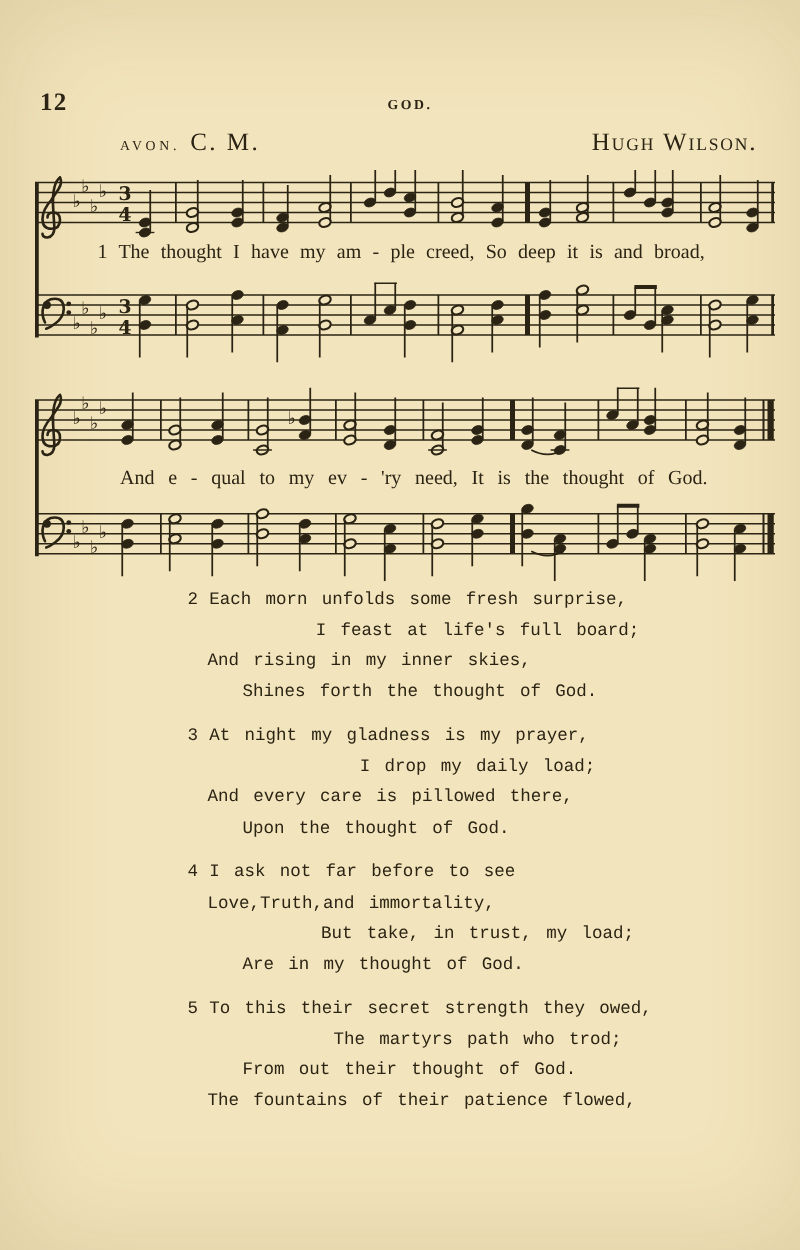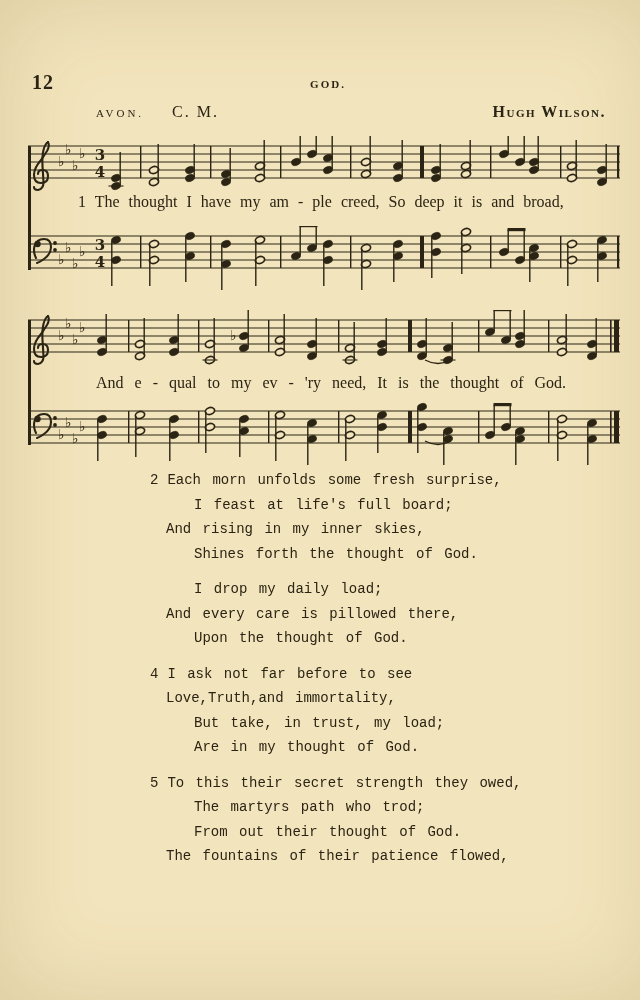--- a/index.html
+++ b/index.html
@@ -6,35 +6,35 @@
   body{background:#e8dab0;}
   .page{position:relative;width:640px;height:1000px;background:#f2e4bc;overflow:hidden;
         font-family:"Liberation Serif",serif;color:#2b2414;
         box-shadow:inset 0 0 90px rgba(120,95,40,.18);padding-left:16px;}
   .page-number{position:absolute;left:32px;top:71px;font-size:20px;font-weight:bold;letter-spacing:1px;}
   .running-head{position:absolute;left:0;top:78px;width:100%;text-align:center;
                 font-size:11px;font-weight:bold;letter-spacing:2px;}
   .title-row{position:absolute;top:103px;left:68px;right:50px;display:flex;
              justify-content:space-between;align-items:baseline;}
   .hymn-title{font-size:11px;letter-spacing:3px;margin-left:28px;}
-  .hymn-meter{font-size:16px;letter-spacing:2px;margin-left:24px;}
-  .composer{font-variant:small-caps;font-size:16px;letter-spacing:1.5px;font-weight:bold;}
+  .hymn-meter{font-size:20px;letter-spacing:2px;margin-left:4px;}
+  .composer{font-variant:small-caps;font-size:20px;letter-spacing:1.5px;}
   .staff{position:absolute;left:28px;width:592px;height:64px;}
   #staff-0-0{top:136px;} #staff-0-1{top:226px;}
   #staff-1-0{top:310px;} #staff-1-1{top:401px;}
   .sysrule{position:absolute;left:28px;width:3px;background:#2b2414;}
   #sysrule-0{top:146px;height:124px;} #sysrule-1{top:320px;height:125px;}
   .lyric{position:absolute;font-size:16px;white-space:nowrap;color:#2b2414;}
   #lyric-0{top:193px;left:78px;word-spacing:5px;}
   #lyric-1{top:374px;left:96px;word-spacing:7px;}
   .verses{position:absolute;top:468px;left:150px;width:420px;
           font-size:14px;line-height:24.5px;word-spacing:3px;font-family:Liberation Mono, monospace;}
   .verse{margin-bottom:11px;}
   .vline{white-space:nowrap;}
-  .ind0{padding-left:0;} .ind1{padding-left:44px;} .ind2{padding-left:16px;} .ind3{padding-left:44px;}
+  .ind0{padding-left:0;} .ind1{padding-left:44px;text-align:center;} .ind2{padding-left:16px;} .ind3{padding-left:44px;}
   .vnum{margin-right:9px;}
 </style>
 </head>
 <body>
 
 <div class="page">
   <div class="page-number">12</div>
   <div class="running-head">GOD.</div>
 
   <div class="title-row">
@@ -354,20 +354,21 @@
       </svg></div>
 
   <div class="verses">
       <div class="verse">
         <div class="vline ind0"><span class="vnum">2</span>Each morn unfolds some fresh surprise,</div>
         <div class="vline ind1">I feast at life's full board;</div>
         <div class="vline ind2">And rising in my inner skies,</div>
         <div class="vline ind3">Shines forth the thought of God.</div>
       </div>
       <div class="verse">
+        <div class="vline ind0"><span class="vnum">3</span>At night my gladness is my prayer,</div>
         <div class="vline ind1">I drop my daily load;</div>
         <div class="vline ind2">And every care is pillowed there,</div>
         <div class="vline ind3">Upon the thought of God.</div>
       </div>
       <div class="verse">
         <div class="vline ind0"><span class="vnum">4</span>I ask not far before to see</div>
         <div class="vline ind2">Love,Truth,and immortality,</div>
         <div class="vline ind1">But take, in trust, my load;</div>
         <div class="vline ind3">Are in my thought of God.</div>
       </div>

